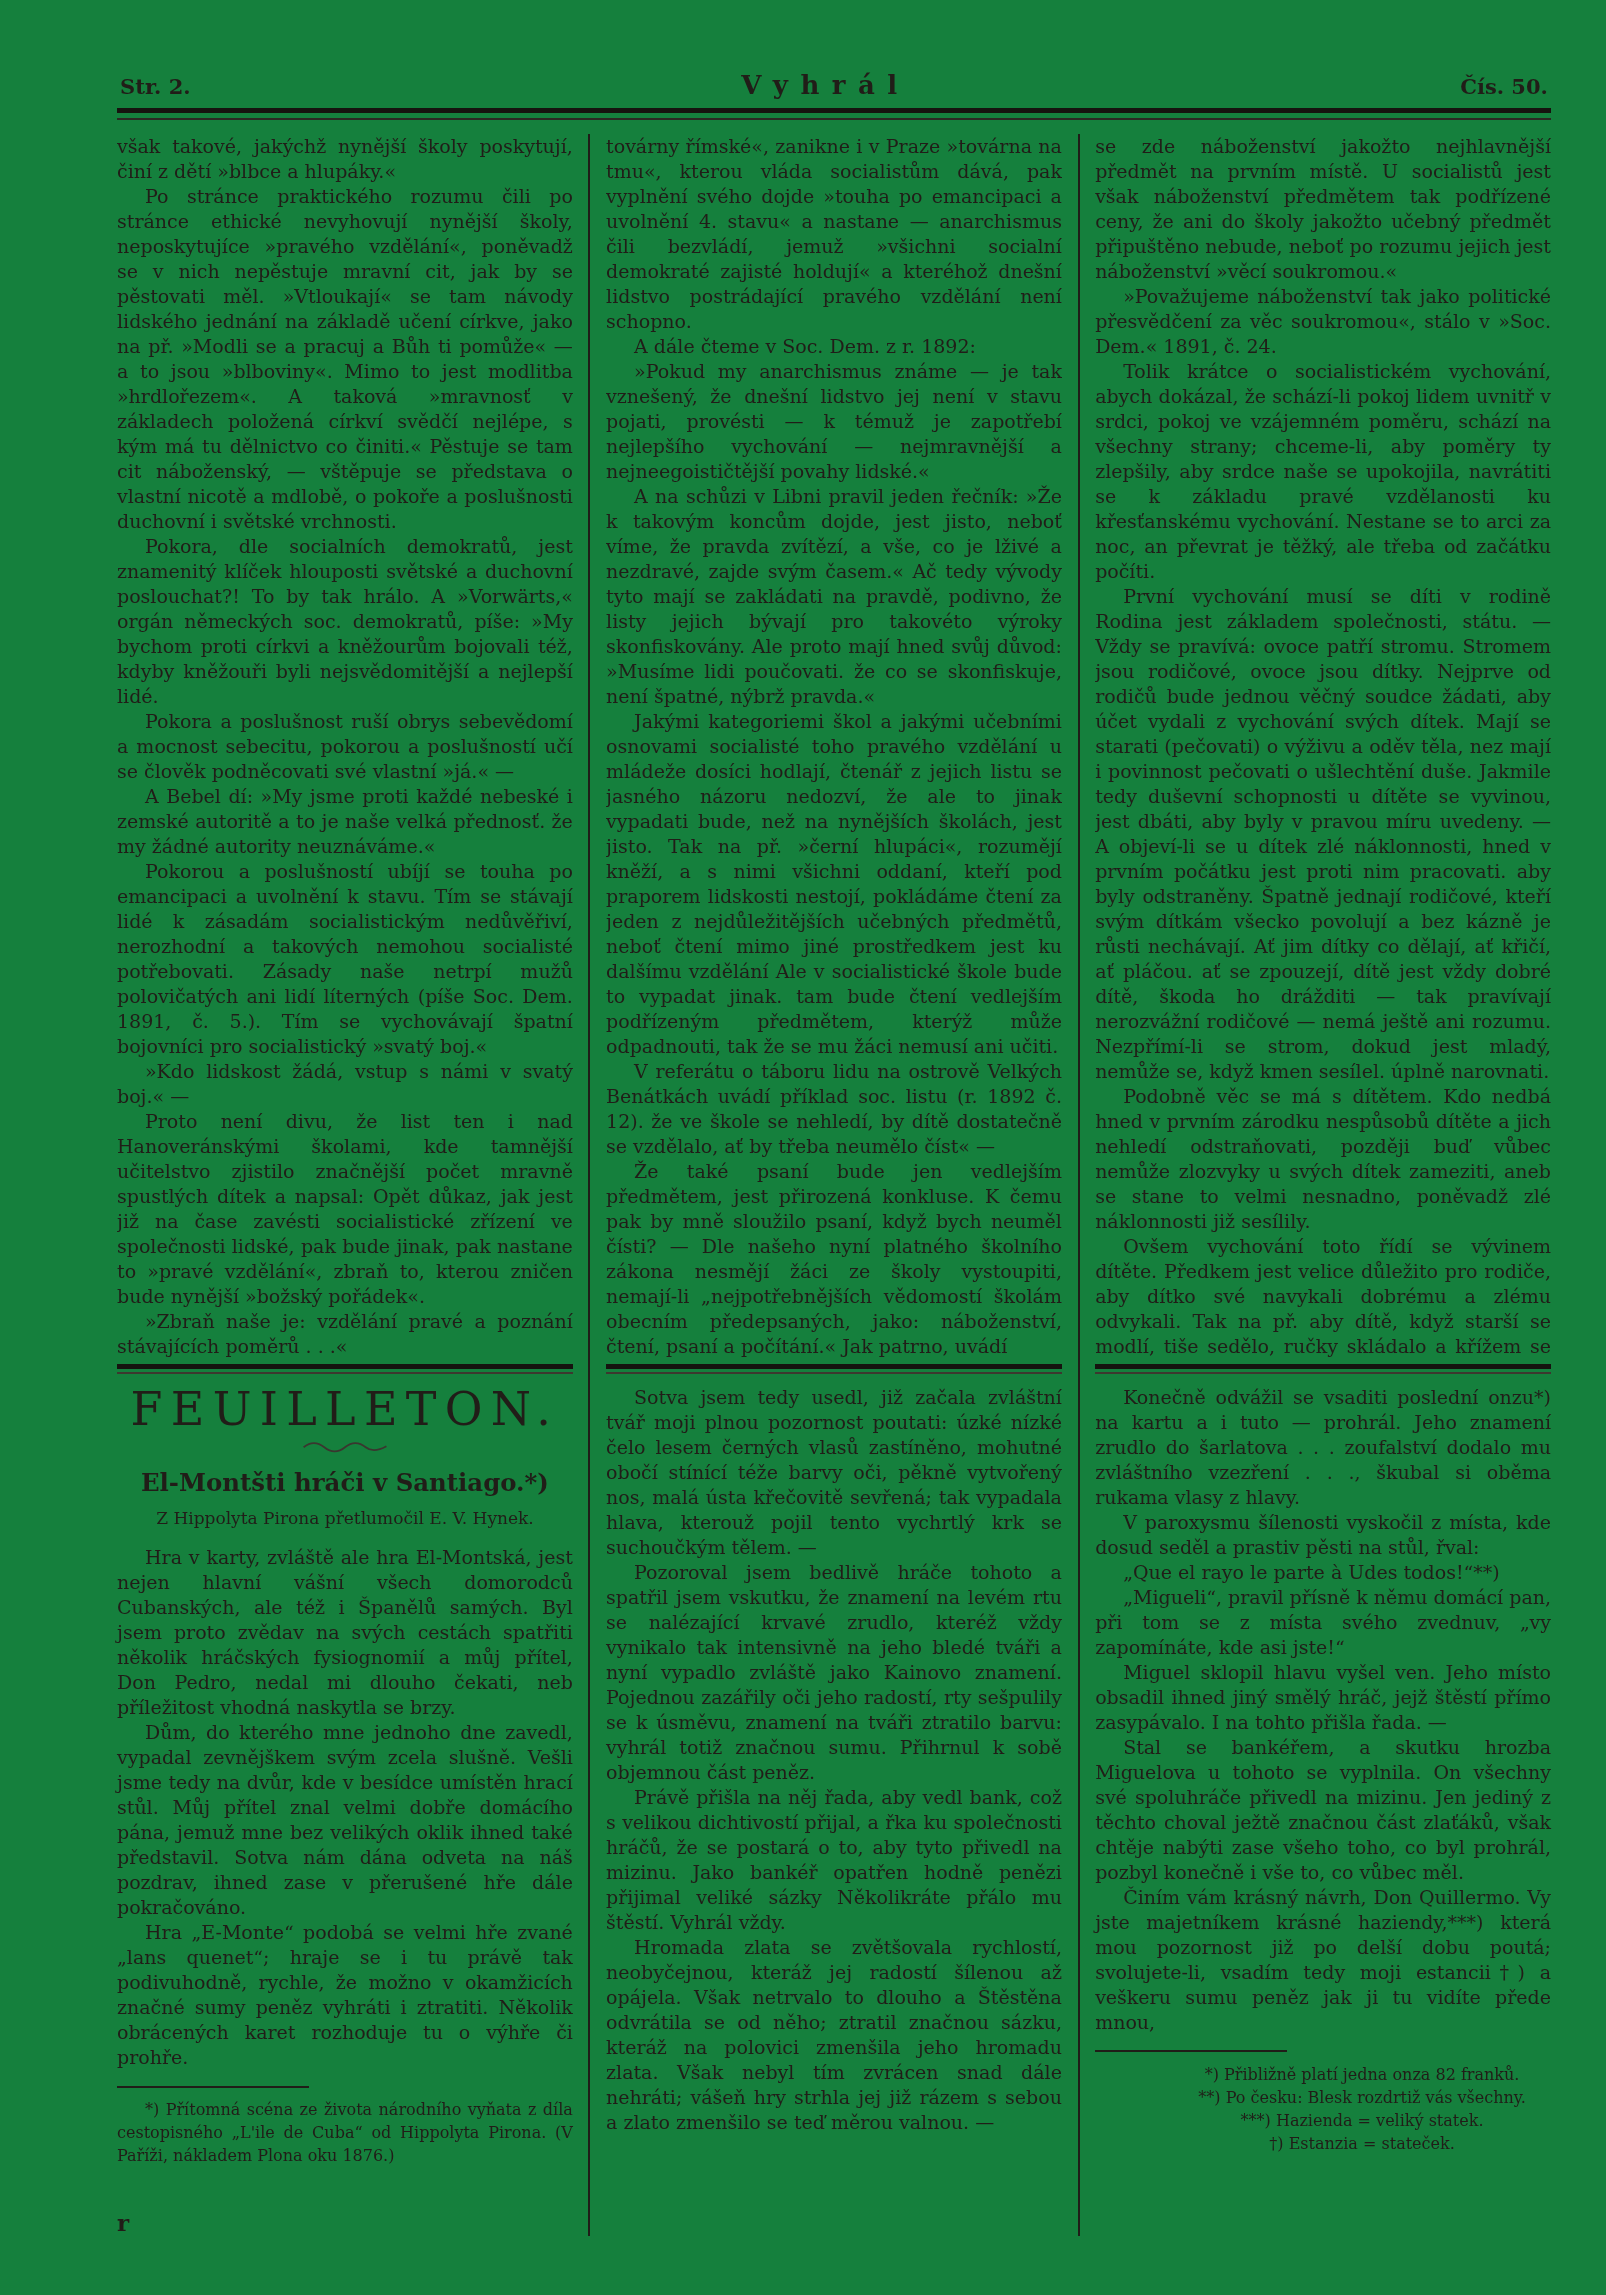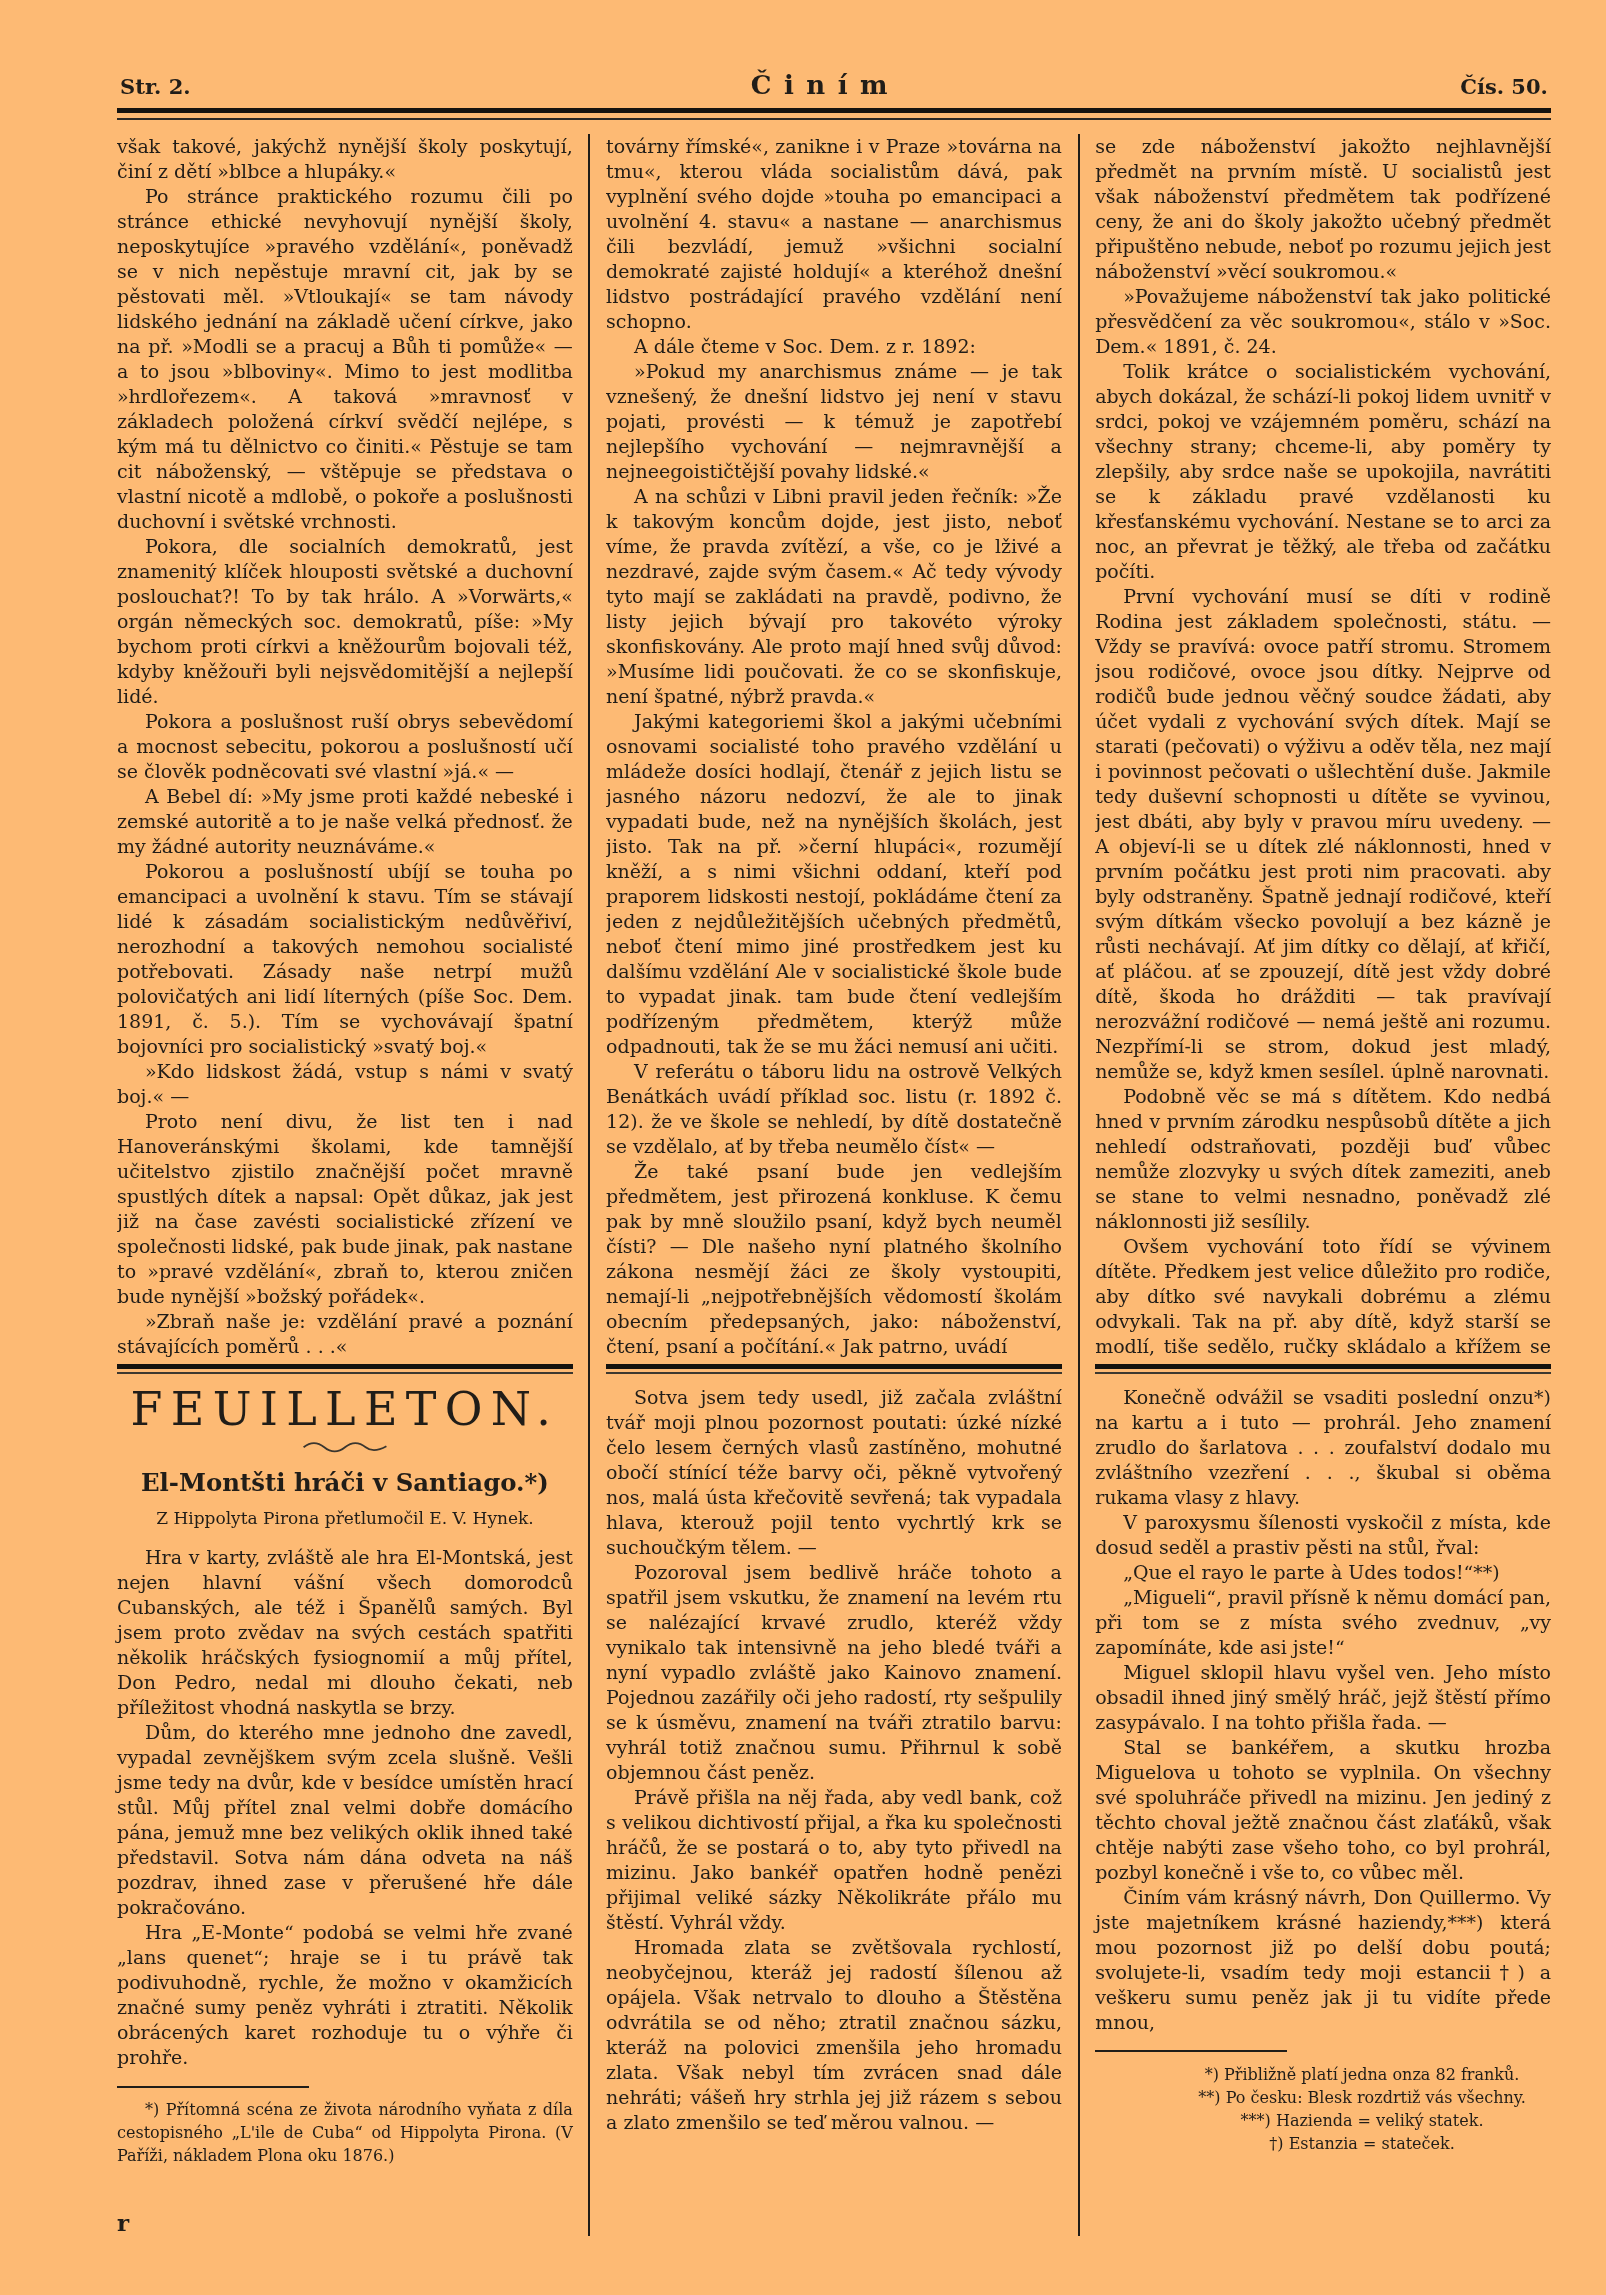--- a/index.html
+++ b/index.html
@@ -1,19 +1,19 @@
 <!DOCTYPE html>
 <html style="font-size:8.3px"><head>
 <meta charset="utf-8">
 <style>
   html,body { margin:0; padding:0; background:#c9c5bc; }
   .page {
     position:relative;
     width:1607px; height:2295px;
-    background:#fdba74;
+    background:#15803d;
     box-sizing:border-box;
     padding:70px 56px 0 117px;
     font-family:"DejaVu Serif", serif;
     color:#211d18;
     overflow:hidden;
   }
   
   .masthead { display:flex; justify-content:space-between; align-items:baseline; padding:0 3.1px 8.3px 3.1px; }
   .masthead .side  { font-size:21px; font-weight:bold; }
   .masthead .title { font-size:26px; font-weight:bold; letter-spacing:12.5px; }
@@ -60,21 +60,21 @@
   .footnotes.fn-right p.para { text-align:center; text-indent:0; padding-left:78px; }
   .sig { font-size:23px; font-weight:bold; margin-top:42px; }
 </style>
 </head>
 <body>
 
 <div class="page">
 
   <header class="masthead">
     <span class="side">Str. 2.</span>
-    <span class="title">Činím</span>
+    <span class="title">Vyhrál</span>
     <span class="side">Čís. 50.</span>
   </header>
   <div class="double-rule"></div>
 
   <div class="columns">
 
     <section class="col">
       <div class="main">
           <p class="para noindent">však takové, jakýchž nynější školy poskytují, činí z dětí »blbce a hlupáky.«</p>
           <p class="para">Po stránce praktického rozumu čili po stránce ethické nevyhovují nynější školy, neposkytujíce »pravého vzdělání«, poněvadž se v nich nepěstuje mravní cit, jak by se pěstovati měl. »Vtloukají« se tam návody lidského jednání na základě učení církve, jako na př. »Modli se a pracuj a Bůh ti pomůže« — a to jsou »blboviny«. Mimo to jest modlitba »hrdlořezem«. A taková »mravnosť v základech položená církví svědčí nejlépe, s kým má tu dělnictvo co činiti.« Pěstuje se tam cit náboženský, — vštěpuje se představa o vlastní nicotě a mdlobě, o pokoře a poslušnosti duchovní i světské vrchnosti.</p>

